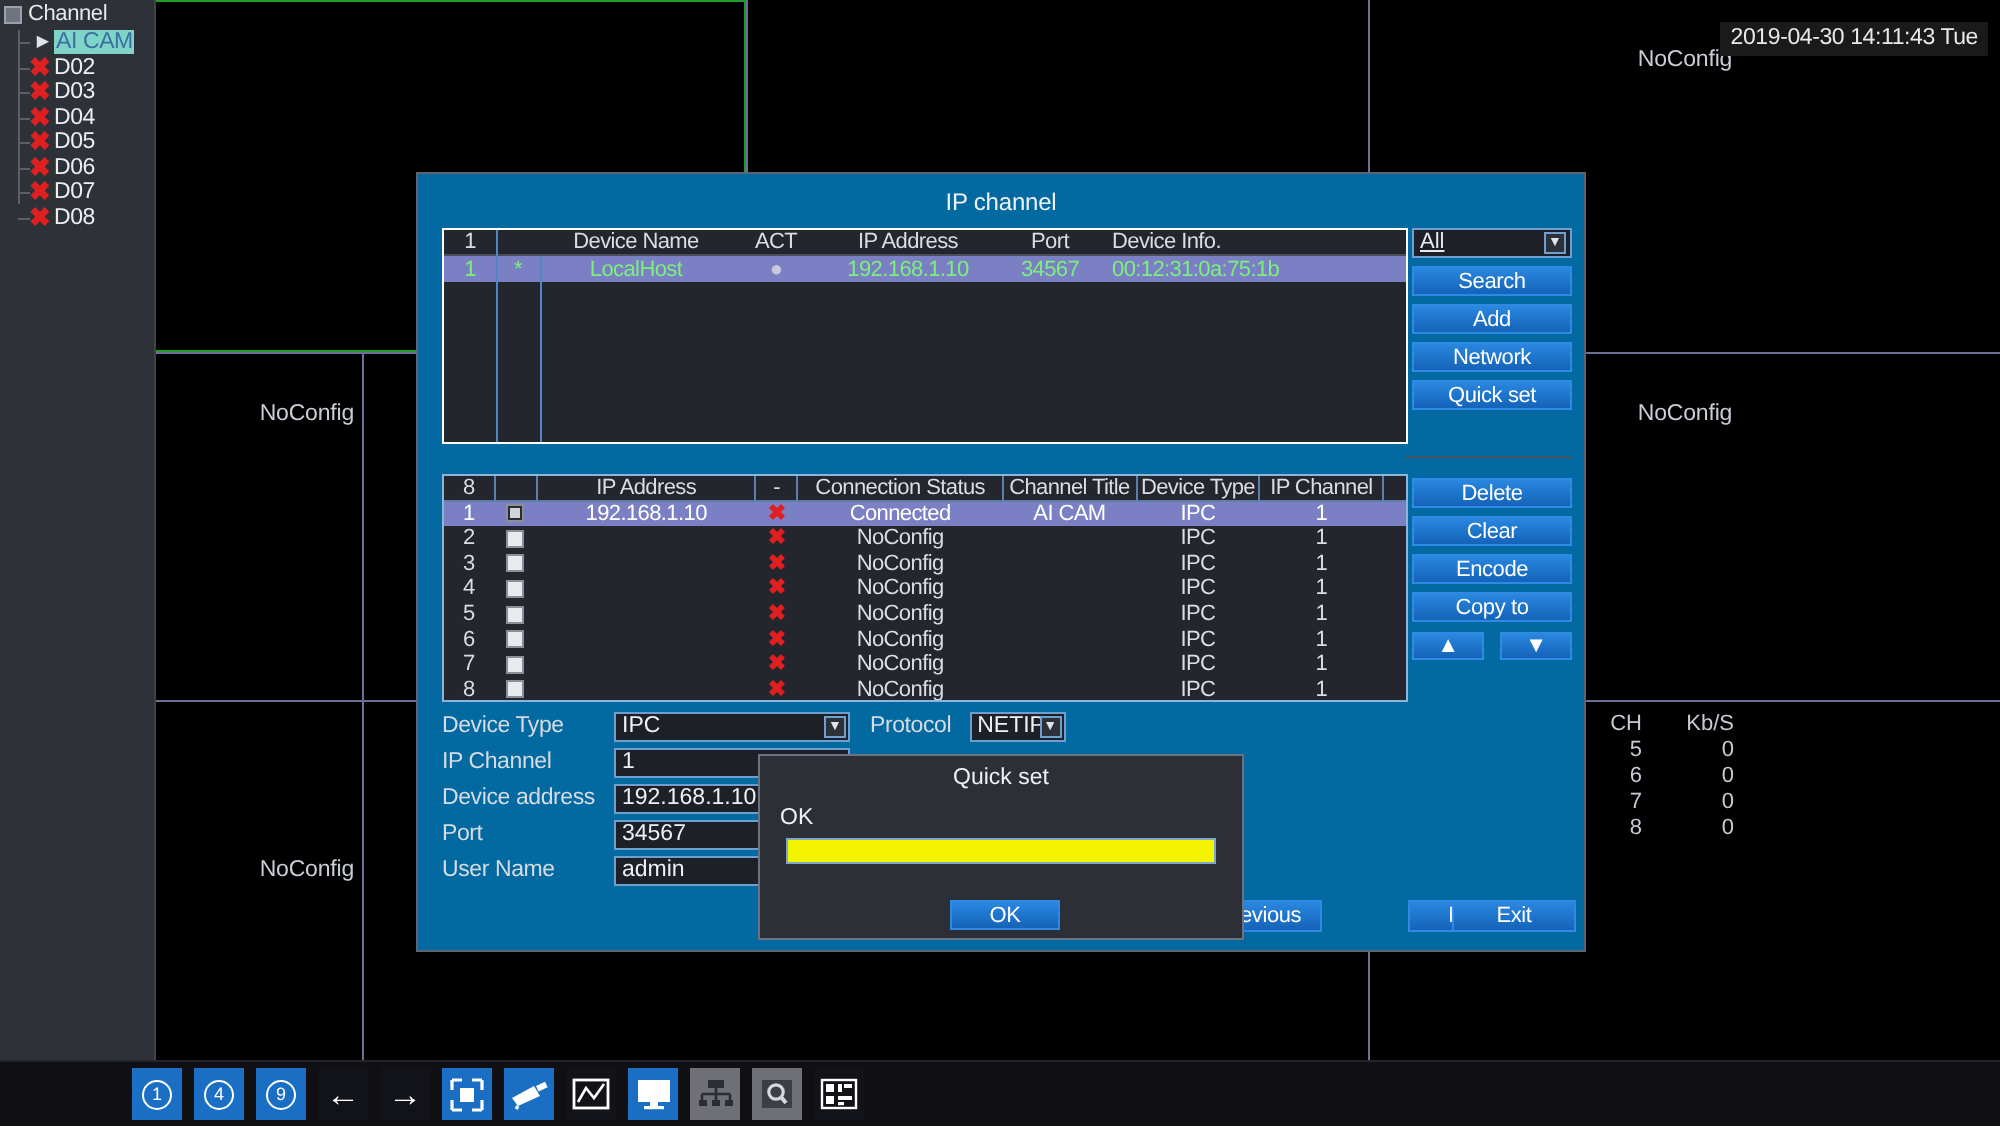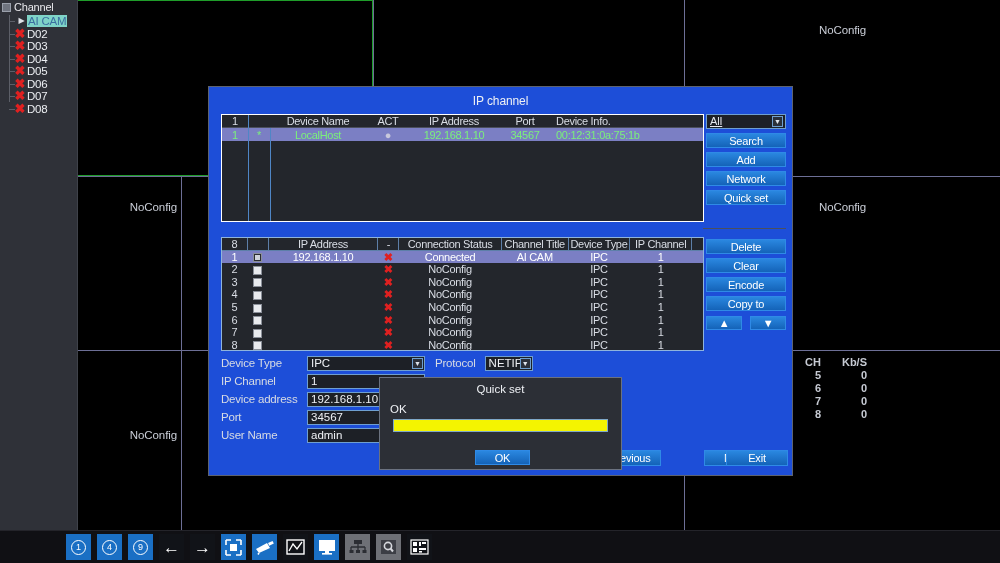--- a/index.html
+++ b/index.html
@@ -64,21 +64,21 @@
   .grid { position: absolute; left: 61px; top: 0; right: 0; bottom: 33px; background: #000; }
   .cell { position: absolute; background: #000; }
   .cell .noconf {
     position: absolute; left: 50%; top: 24px; transform: translateX(-50%);
     color: #c9cdd6; font-size: 11.5px; letter-spacing: -0.1px; white-space: nowrap;
   }
   .cell.sel { border: 1px solid #1f9d2a; }
   .gridline { position: absolute; background: #6d6f96; }
 
   .stats {
-    position: absolute; color: #c6cad3; font-size: 11px; line-height: 13px; font-weight: bold;
+    position: absolute; color: #c6cad3; font-size: 11px; line-height: 13px;
   }
   .stats .row { display: flex; }
   .stats .c1 { width: 34px; text-align: right; }
   .stats .c2 { width: 46px; text-align: right; }
 
   
   .clock {
     position: absolute; right: 6px; top: 11px;
     background: #1a1a1a; color: #e6e8ec;
     font-size: 11.5px; line-height: 15px; padding: 1px 5px;
@@ -101,21 +101,21 @@
   .tbnum {
     width: 15px; height: 15px; border-radius: 50%;
     border: 1.5px solid #fff; color: #fff; font-size: 9px;
     display: flex; align-items: center; justify-content: center; line-height: 1;
   }
   .arrow-ico { color: #fff; font-size: 17px; line-height: 17px; }
 
   
   .dlg {
     position: absolute; left: 208px; top: 86px; width: 585px; height: 390px;
-    background: #1d4ed8; border: 1px solid #5d6370;
+    background: #0369a1; border: 1px solid #5d6370;
   }
   .dlg-title {
     text-align: center; color: #eef0f4; font-size: 12px; line-height: 12px;
     padding-top: 8px; letter-spacing: -0.1px;
   }
 
   
   .tbl-wrap {
     position: absolute; left: 12px; top: 27px; width: 483px; height: 108px;
     border: 1px solid #ffffff; background: #23262c;
@@ -286,20 +286,21 @@
         <div class="c1">7</div>
         <div class="c2">0</div>
       </div>
       <div class="row">
         <div class="c1">8</div>
         <div class="c2">0</div>
       </div>
     </div>
   </div>
 
+  <div class="clock">2019-04-30 14:11:43 Tue</div>
 
   <div class="sidebar">
     <div class="sb-head">
       <div class="sb-sq"></div>
       <div class="sb-head-label">Channel</div>
     </div>
     <div class="sb-list">
       <div class="sb-tree-line"></div>
 
       <div class="sb-item selected">

